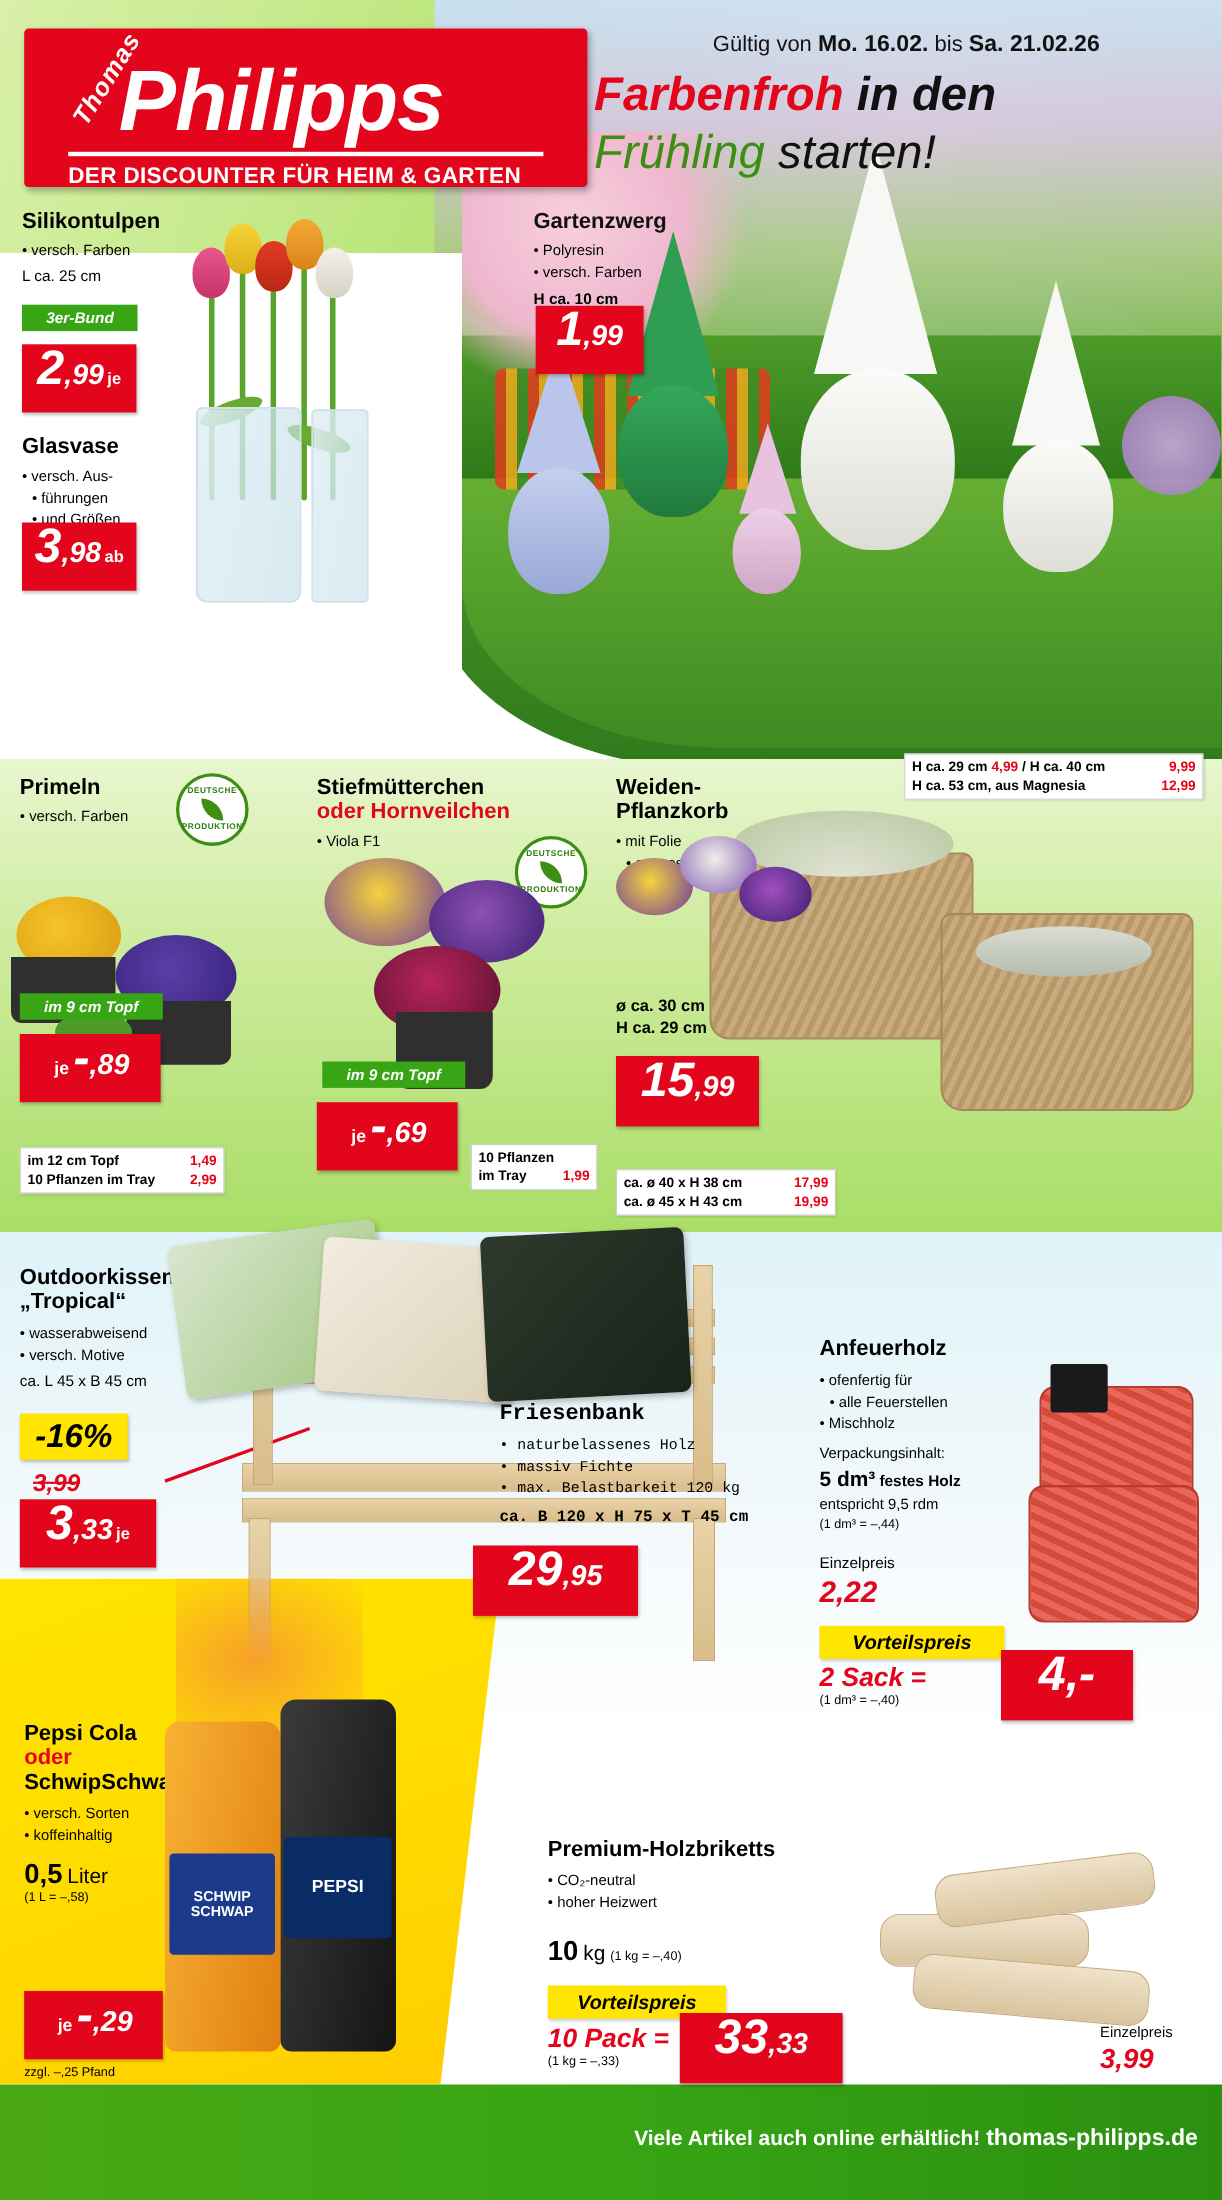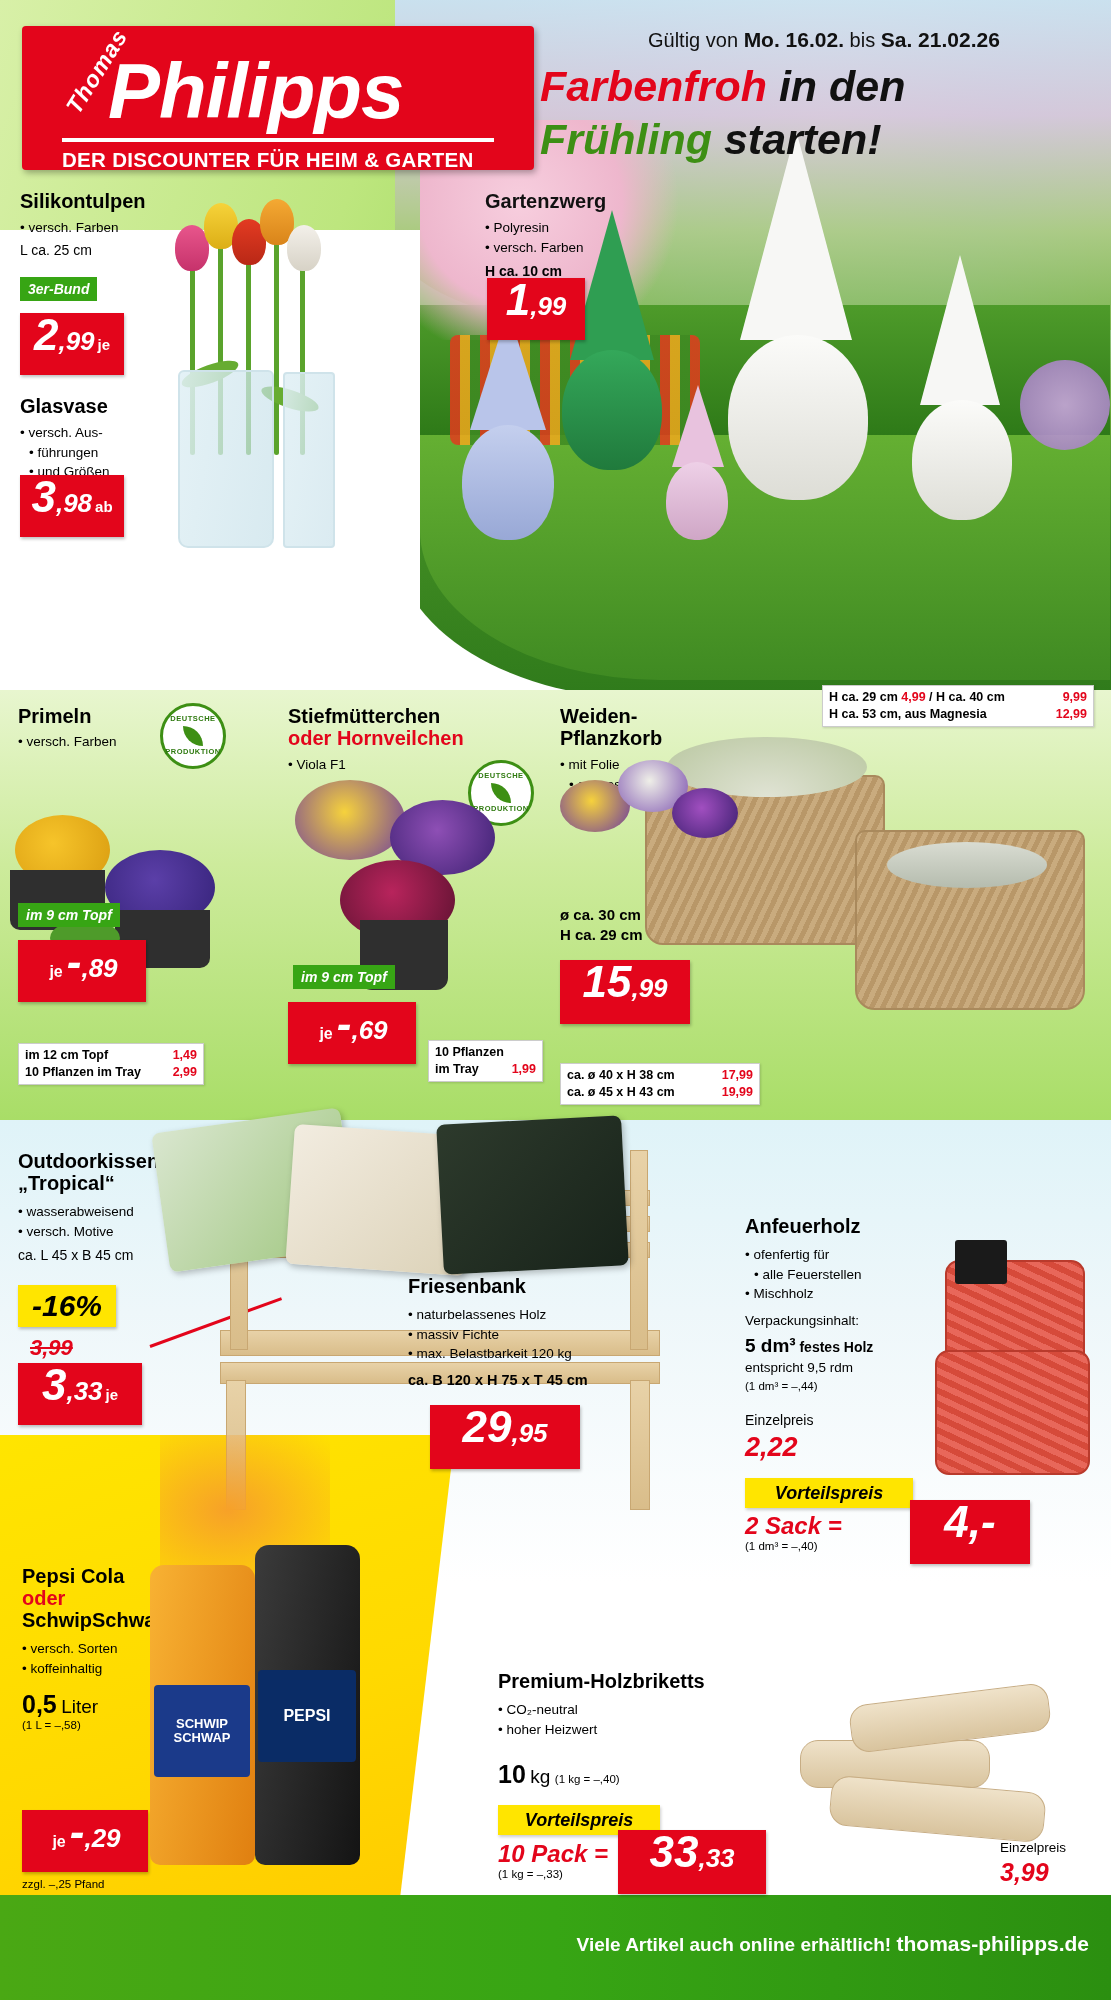--- a/index.html
+++ b/index.html
@@ -33,21 +33,21 @@
     display: flex; align-items: center; justify-content: center;
     box-shadow: 1px 2px 3px rgba(0,0,0,.2);
   }
   .infobox {
     background: #fff; border: 1px solid #ccc; font-size: 12.5px;
     padding: 3px 6px; line-height: 1.35;
     box-shadow: 1px 1px 2px rgba(0,0,0,.15);
   }
   .greenbox {
     background: #37a514; color: #fff; font-weight: bold; font-style: italic;
-    font-size: 14px; padding: 4px 8px; display: inline-block;
+    font-size: 14px; padding: 4px 22px; display: inline-block;
   }
   .bullets { font-size: 13.5px; line-height: 1.45; }
   .bullets div::before { content: "• "; }
   .headline { font-size: 20px; font-weight: bold; line-height: 1.1; }
 
   
   .bg-top {
     left: 0; top: 0; width: 1111px; height: 240px;
     background: linear-gradient(110deg, #d8f0a8 0%, #bde67e 35%, #8fd24a 70%, #6cc02f 100%);
   }
@@ -107,21 +107,21 @@
   }
 
   
   .valid-line {
     left: 648px; top: 28px; font-size: 20px; color: #111;
   }
   .valid-line b { font-size: 21px; }
   .hero-head { left: 540px; top: 62px; width: 560px; }
   .hero-l1 { font-size: 43px; font-weight: bold; font-style: italic; color: #111; }
   .hero-l1 span { color: #e3051b; }
-  .hero-l2 { font-size: 43px; font-weight: bold; font-style: italic; color: #111; margin-top: 4px; }
+  .hero-l2 { font-size: 43px; font-weight: normal; font-style: italic; color: #111; margin-top: 4px; }
   .hero-l2 span { color: #3d8f14; }
 
   
   .tulips {
     left: 150px; top: 195px; width: 240px; height: 330px;
   }
   .vase-shape {
     position:absolute; left: 178px; top: 370px; width: 96px; height: 178px;
     background: linear-gradient(100deg, rgba(225,240,245,.9), rgba(190,220,230,.6));
     border: 2px solid #cfe3ea; border-radius: 6px 6px 10px 10px;
@@ -476,21 +476,21 @@
     <div class="bench-wood" style="left:10px;top:232px;width:440px;height:22px;"></div>
     <div class="bench-wood" style="left:16px;top:250px;width:20px;height:130px;"></div>
     <div class="bench-wood" style="left:420px;top:250px;width:20px;height:130px;"></div>
     <div class="bench-wood" style="left:20px;top:20px;width:18px;height:200px;"></div>
     <div class="bench-wood" style="left:420px;top:20px;width:18px;height:200px;"></div>
     <div class="pillow" style="left:-50px;top:-10px;width:190px;height:140px;background:linear-gradient(135deg,#d9e6cf,#9fc67e);transform:rotate(-8deg);"></div>
     <div class="pillow" style="left:80px;top:0px;width:180px;height:140px;background:linear-gradient(135deg,#f2ece0,#dcd2b8);transform:rotate(4deg);"></div>
     <div class="pillow" style="left:230px;top:-10px;width:185px;height:150px;background:linear-gradient(135deg,#2d3a2c,#18231a);transform:rotate(-3deg);"></div>
   </div>
 
-  <div class="abs" style="left:408px;top:1275px;width:260px;">
+  <div class="abs" style="left:454px;top:1275px;width:260px;font-family:Liberation Mono, monospace;">
     <div class="headline">Friesenbank</div>
     <div class="bullets" style="margin-top:8px;">
       <div><span>naturbelassenes Holz</span></div>
       <div><span>massiv Fichte</span></div>
       <div><span>max. Belastbarkeit 120 kg</span></div>
     </div>
     <div style="font-size:14.5px;font-weight:bold;margin-top:8px;">ca. B 120 x H 75 x T 45 cm</div>
   </div>
   <div class="abs pricebox" style="left:430px;top:1405px;width:150px;height:64px;">
     <span class="main">29</span>

